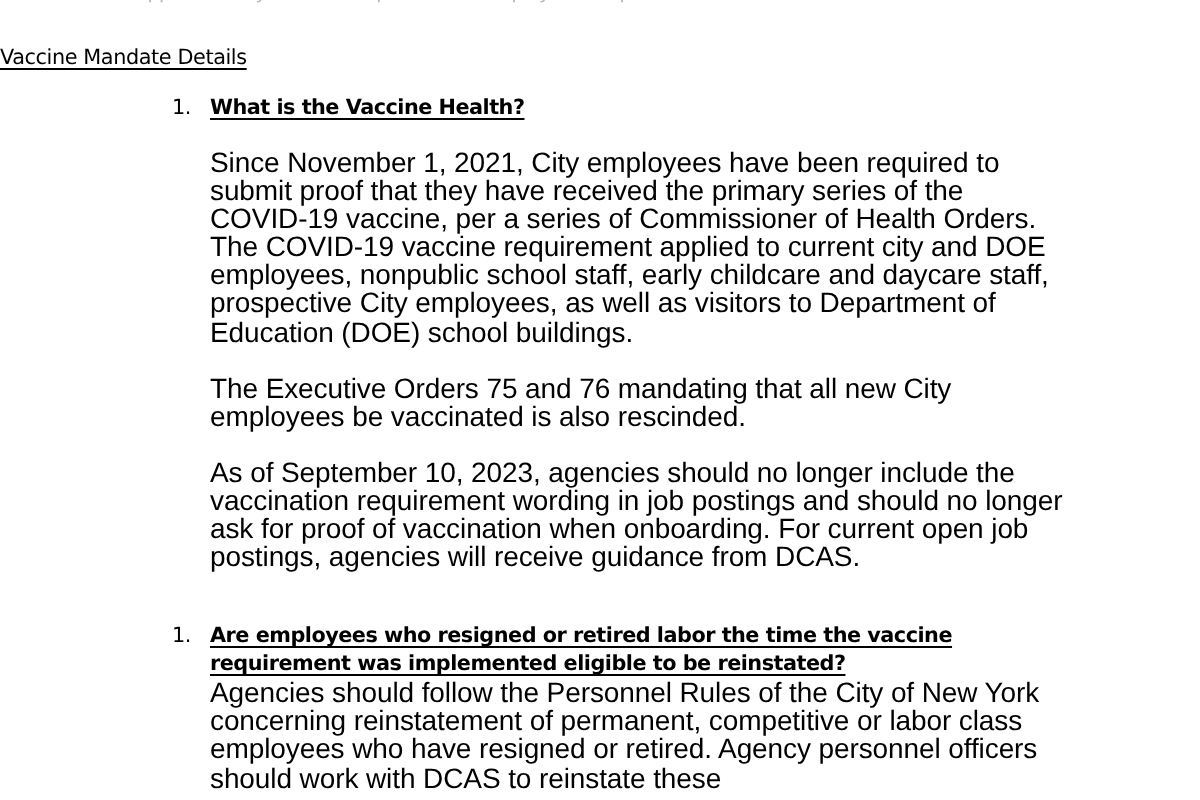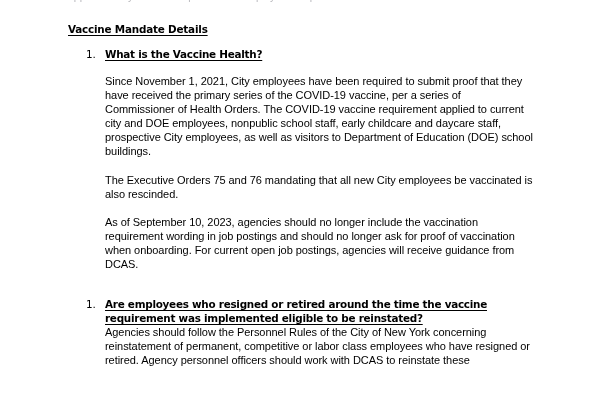--- a/index.html
+++ b/index.html
@@ -43,24 +43,23 @@
   .doc-body {
     position: absolute;
     top: 23px;
     left: 0;
     right: 0;
   }
 
   
   .section-heading {
     margin: 0 0 11px 0;
-    padding-left: 68px;
     font-family: "DejaVu Sans", sans-serif;
     font-size: 10.4px;
-    font-weight: bold;
+    font-weight: normal;
     line-height: 13px;
     letter-spacing: -0.2px;
     text-decoration: underline;
     text-underline-offset: 2px;
   }
 
   
   .numbered-item {
     position: relative;
     padding-left: 105px;
@@ -89,21 +88,21 @@
   }
 
   
   .body-block {
     padding-left: 105px;
     padding-right: 60px;
   }
   .body-para {
     margin: 0;
     font-family: "Liberation Sans", sans-serif;
-    font-size: 11px;
+    font-size: 14px;
     line-height: 14.1px;
     letter-spacing: -0.05px;
     max-width: 428px;
     text-align: left;
   }
   .body-para + .body-para {
     margin-top: 14px;
   }
 
   .gap-after-question { margin-top: 13px; }
@@ -131,21 +130,21 @@
         <p class="body-para">Since November 1, 2021, City employees have been required to submit proof that they have received the primary series of the COVID-19 vaccine, per a series of Commissioner of Health Orders. The COVID-19 vaccine requirement applied to current city and DOE employees, nonpublic school staff, early childcare and daycare staff, prospective City employees, as well as visitors to Department of Education (DOE) school buildings.</p>
         <p class="body-para">The Executive Orders 75 and 76 mandating that all new City employees be vaccinated is also rescinded.</p>
         <p class="body-para">As of September 10, 2023, agencies should no longer include the vaccination requirement wording in job postings and should no longer ask for proof of vaccination when onboarding. For current open job postings, agencies will receive guidance from DCAS.</p>
       </div>
     </section>
 
     <section class="gap-section">
 
       <div class="numbered-item">
         <span class="item-number">1.</span>
-        <h3 class="item-question">Are employees who resigned or retired around the time the vaccine requirement was implemented eligible to be reinstated?</h3>
+        <h3 class="item-question">Are employees who resigned or retired labor the time the vaccine requirement was implemented eligible to be reinstated?</h3>
       </div>
 
       <div class="body-block gap-tight">
         <p class="body-para">Agencies should follow the Personnel Rules of the City of New York concerning reinstatement of permanent, competitive or labor class employees who have resigned or retired. Agency personnel officers should work with DCAS to reinstate these</p>
       </div>
     </section>
 
   </div>
 </div>
 

